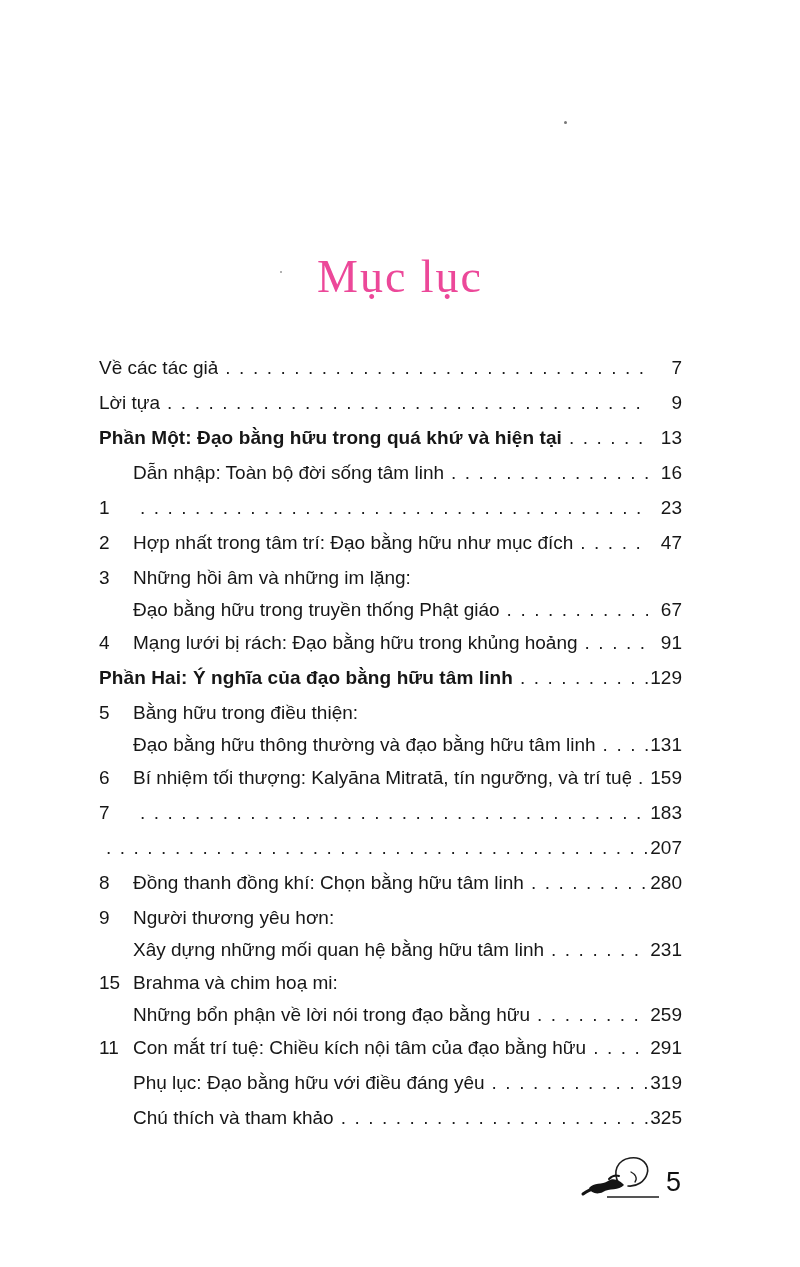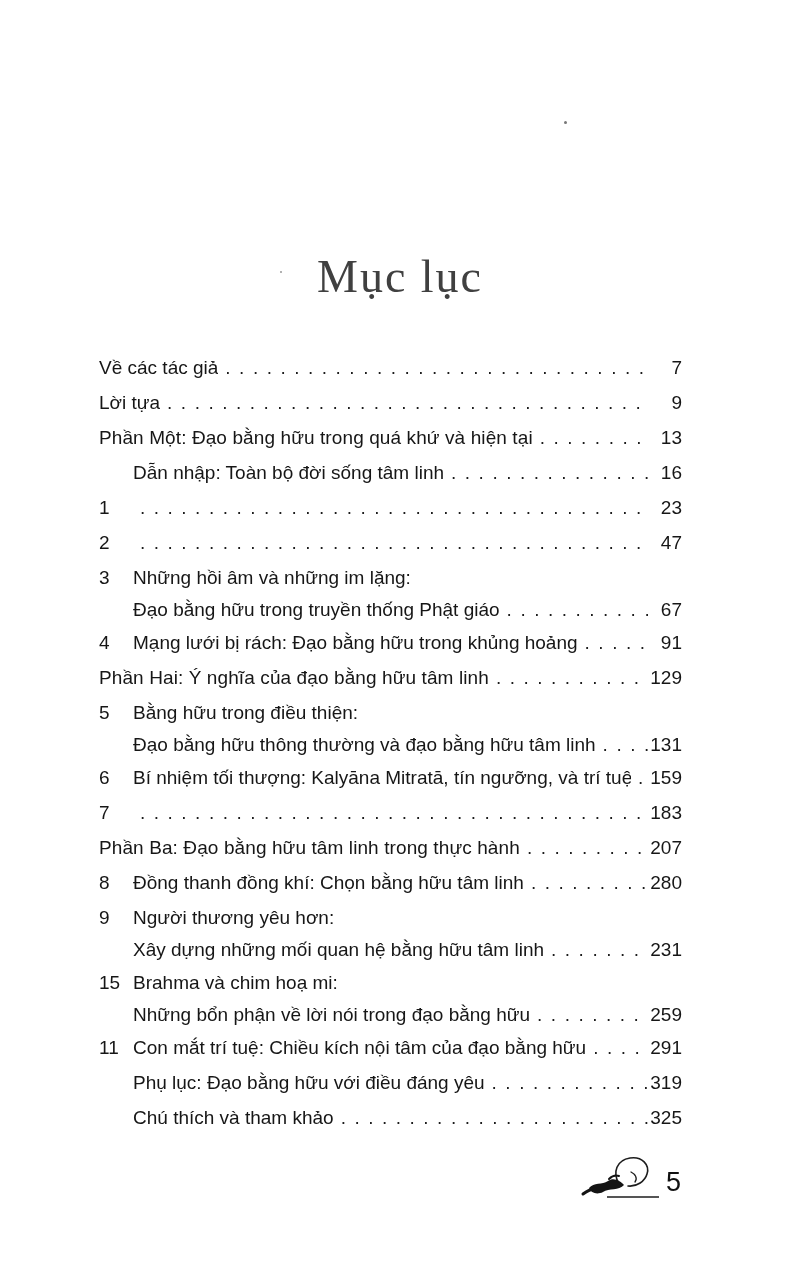--- a/index.html
+++ b/index.html
@@ -8,29 +8,29 @@
     width:800px; height:1267px;
     background:#ffffff;
     font-family:"Liberation Sans", sans-serif;
     color:#161616;
     overflow:hidden;
   }
   .title {
     position:absolute; top:250px; left:0; width:100%;
     margin:0; text-align:center;
     font-family:"Liberation Serif", serif;
-    font-weight:400; font-size:46px; letter-spacing:2px; color:#404040;
+    font-weight:400; font-size:46px; letter-spacing:2px; color:#ec4899;
   }
   .toc {
     position:absolute; left:99px; top:350px; width:583px;
     font-size:19px;
   }
   .row { display:flex; align-items:baseline; line-height:35px; white-space:nowrap; }
   .row.cont { line-height:30px;justify-content:flex-end; }
-  .row.section .label { font-weight:normal; letter-spacing:0.1px;text-align:right; }
+  .row.section .label { font-weight:bold; letter-spacing:0.1px;text-align:right; }
   .num { flex:0 0 34px; }
   .label { flex:0 1 auto; overflow:hidden; }
   .leader {
     flex:1 1 0; min-width:10px; overflow:hidden;
     letter-spacing:8.5px; margin-left:7px; margin-right:2px;
     color:#1c1c1c;
   }
   .pg { flex:0 0 auto; min-width:32px; text-align:right; }
   .footer {
     position:absolute; right:119px; top:1150px;
@@ -74,20 +74,21 @@
         <span class="leader">......................................................................</span>
         <span class="pg">16</span>
       </div>
       <div class="row">
         <span class="num">1</span>
         <span class="leader">......................................................................</span>
         <span class="pg">23</span>
       </div>
       <div class="row">
         <span class="num">2</span>
+        <span class="label">Hợp nhất trong tâm trí: Đạo bằng hữu như mục đích</span>
         <span class="leader">......................................................................</span>
         <span class="pg">47</span>
       </div>
       <div class="row">
         <span class="num">3</span>
         <span class="label">Những hồi âm và những im lặng:</span>
       </div>
       <div class="row cont">
         <span class="num"></span>
         <span class="label">Đạo bằng hữu trong truyền thống Phật giáo</span>
@@ -120,21 +121,20 @@
         <span class="label">Bí nhiệm tối thượng: Kalyāna Mitratā, tín ngưỡng, và trí tuệ</span>
         <span class="leader">......................................................................</span>
         <span class="pg">159</span>
       </div>
       <div class="row">
         <span class="num">7</span>
         <span class="leader">......................................................................</span>
         <span class="pg">183</span>
       </div>
       <div class="row section">
-        <span class="label">Phần Ba: Đạo bằng hữu tâm linh trong thực hành</span>
         <span class="leader">......................................................................</span>
         <span class="pg">207</span>
       </div>
       <div class="row">
         <span class="num">8</span>
         <span class="label">Đồng thanh đồng khí: Chọn bằng hữu tâm linh</span>
         <span class="leader">......................................................................</span>
         <span class="pg">280</span>
       </div>
       <div class="row">

